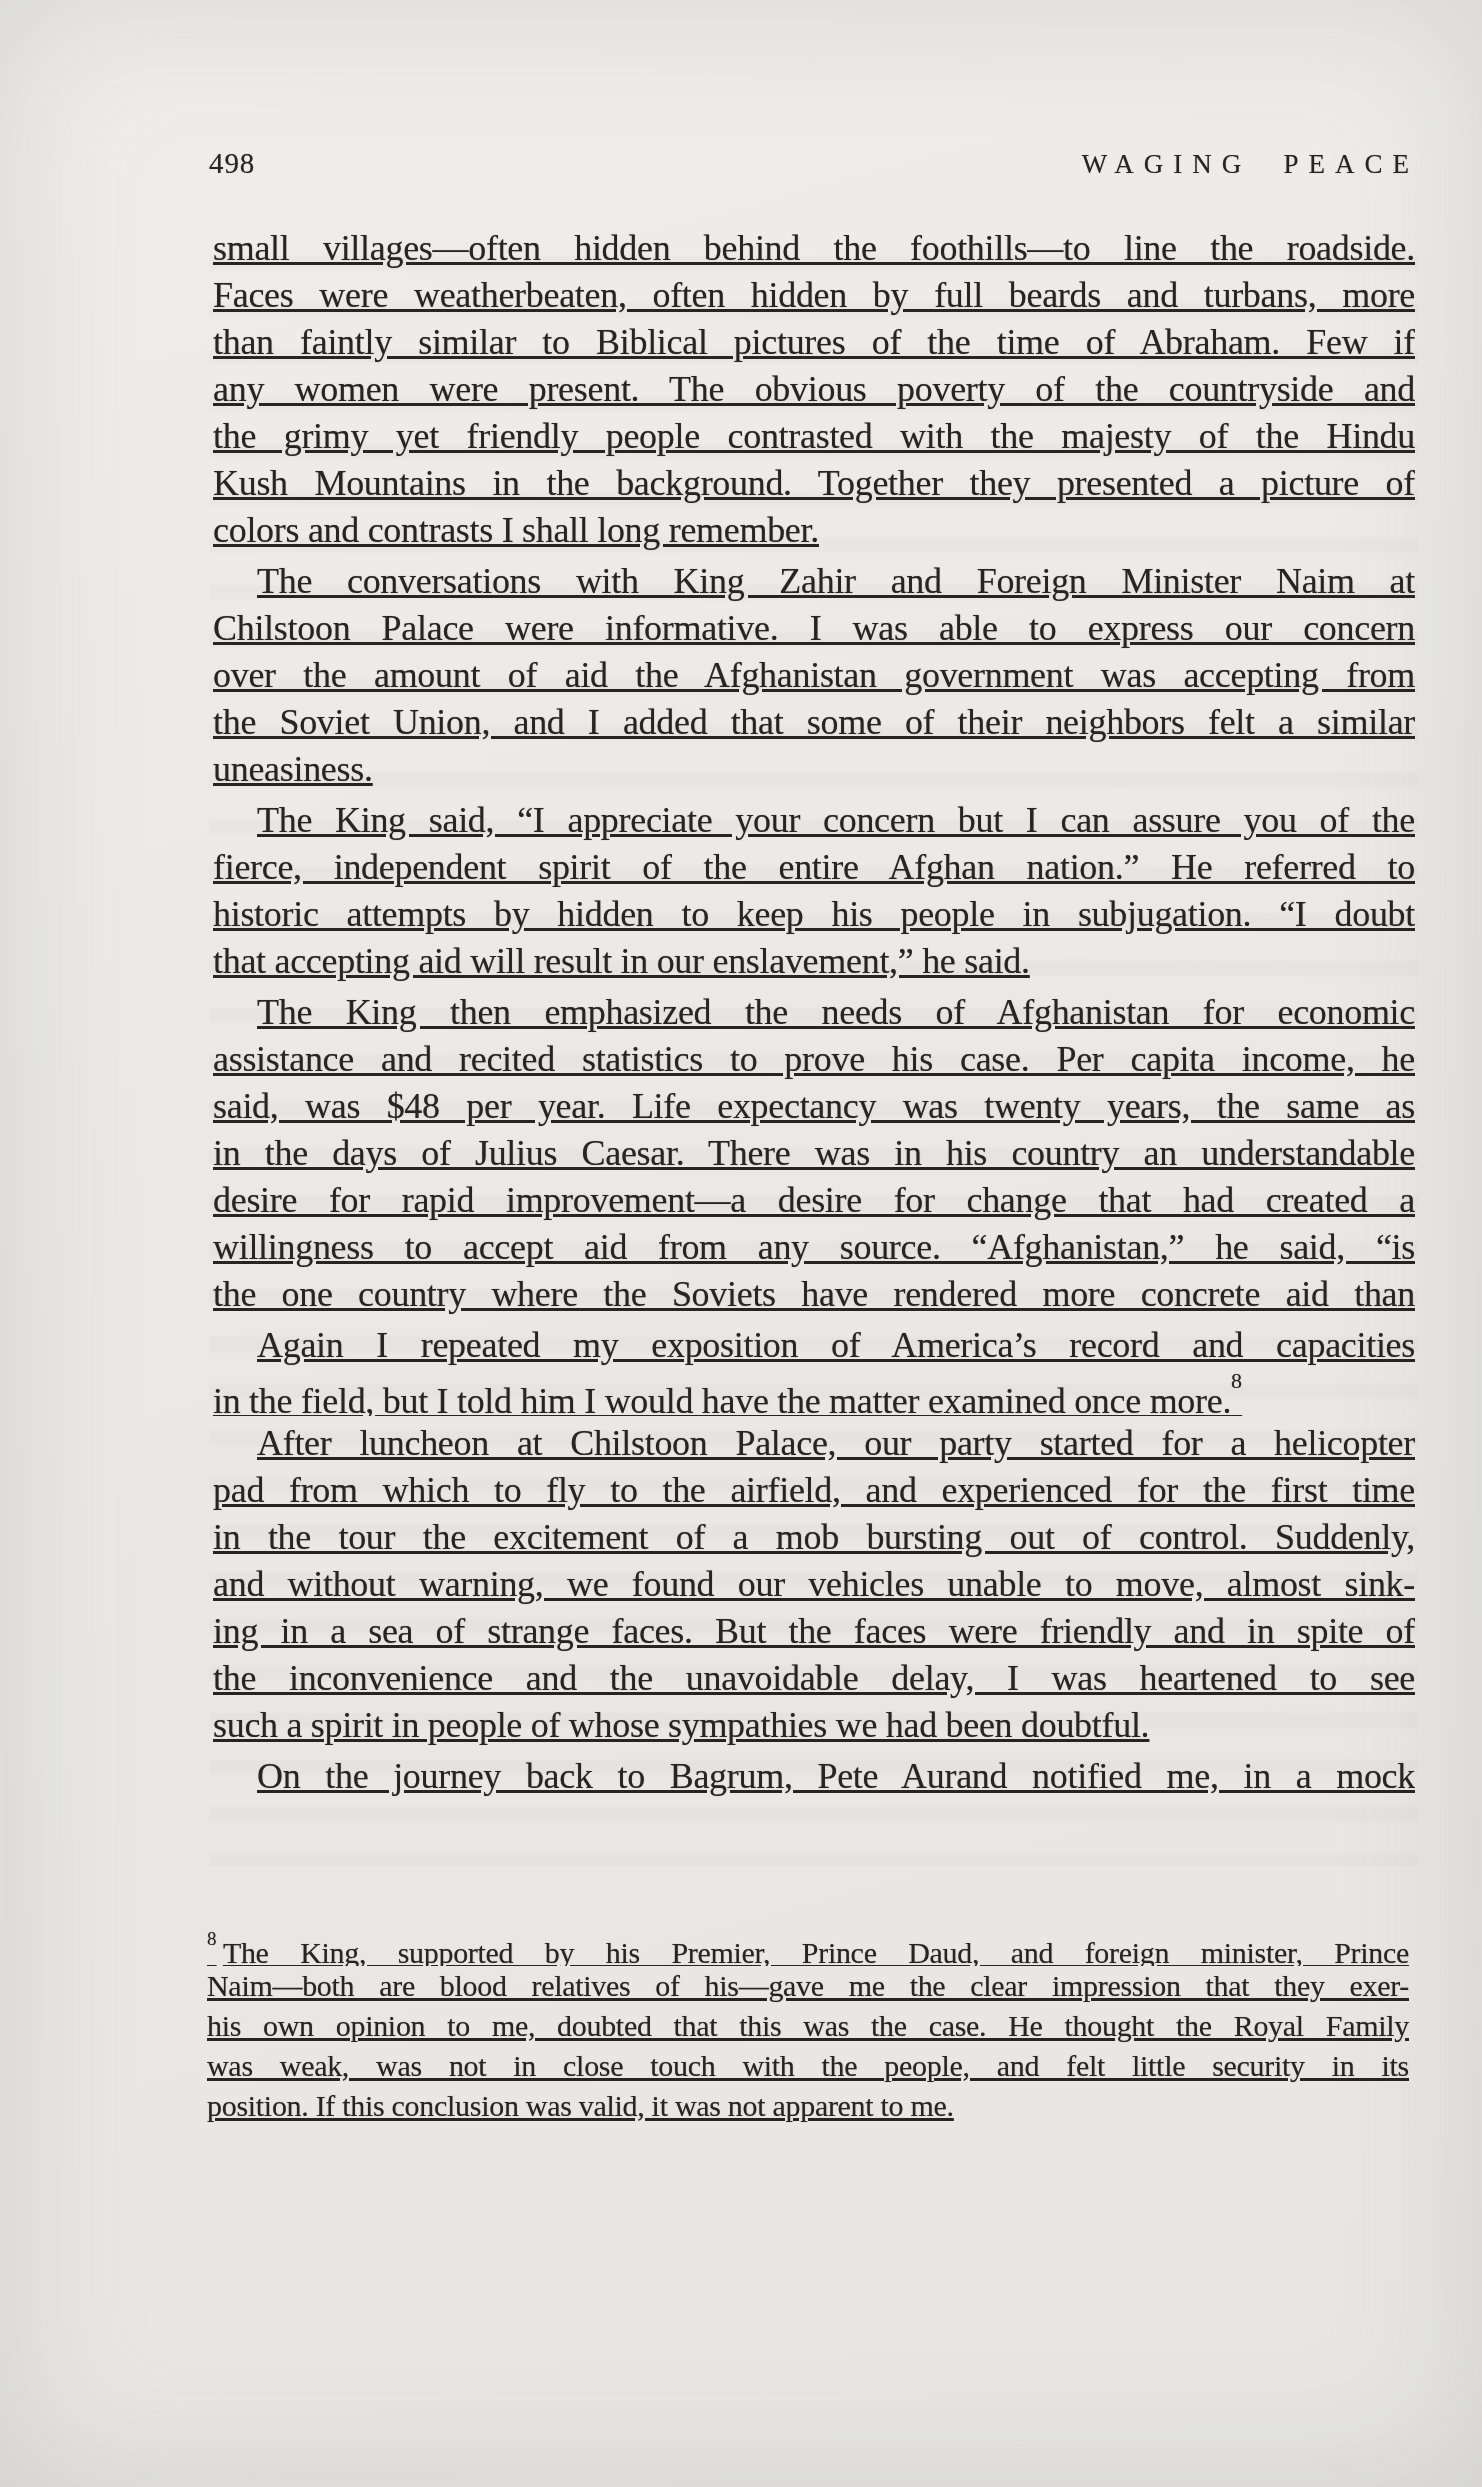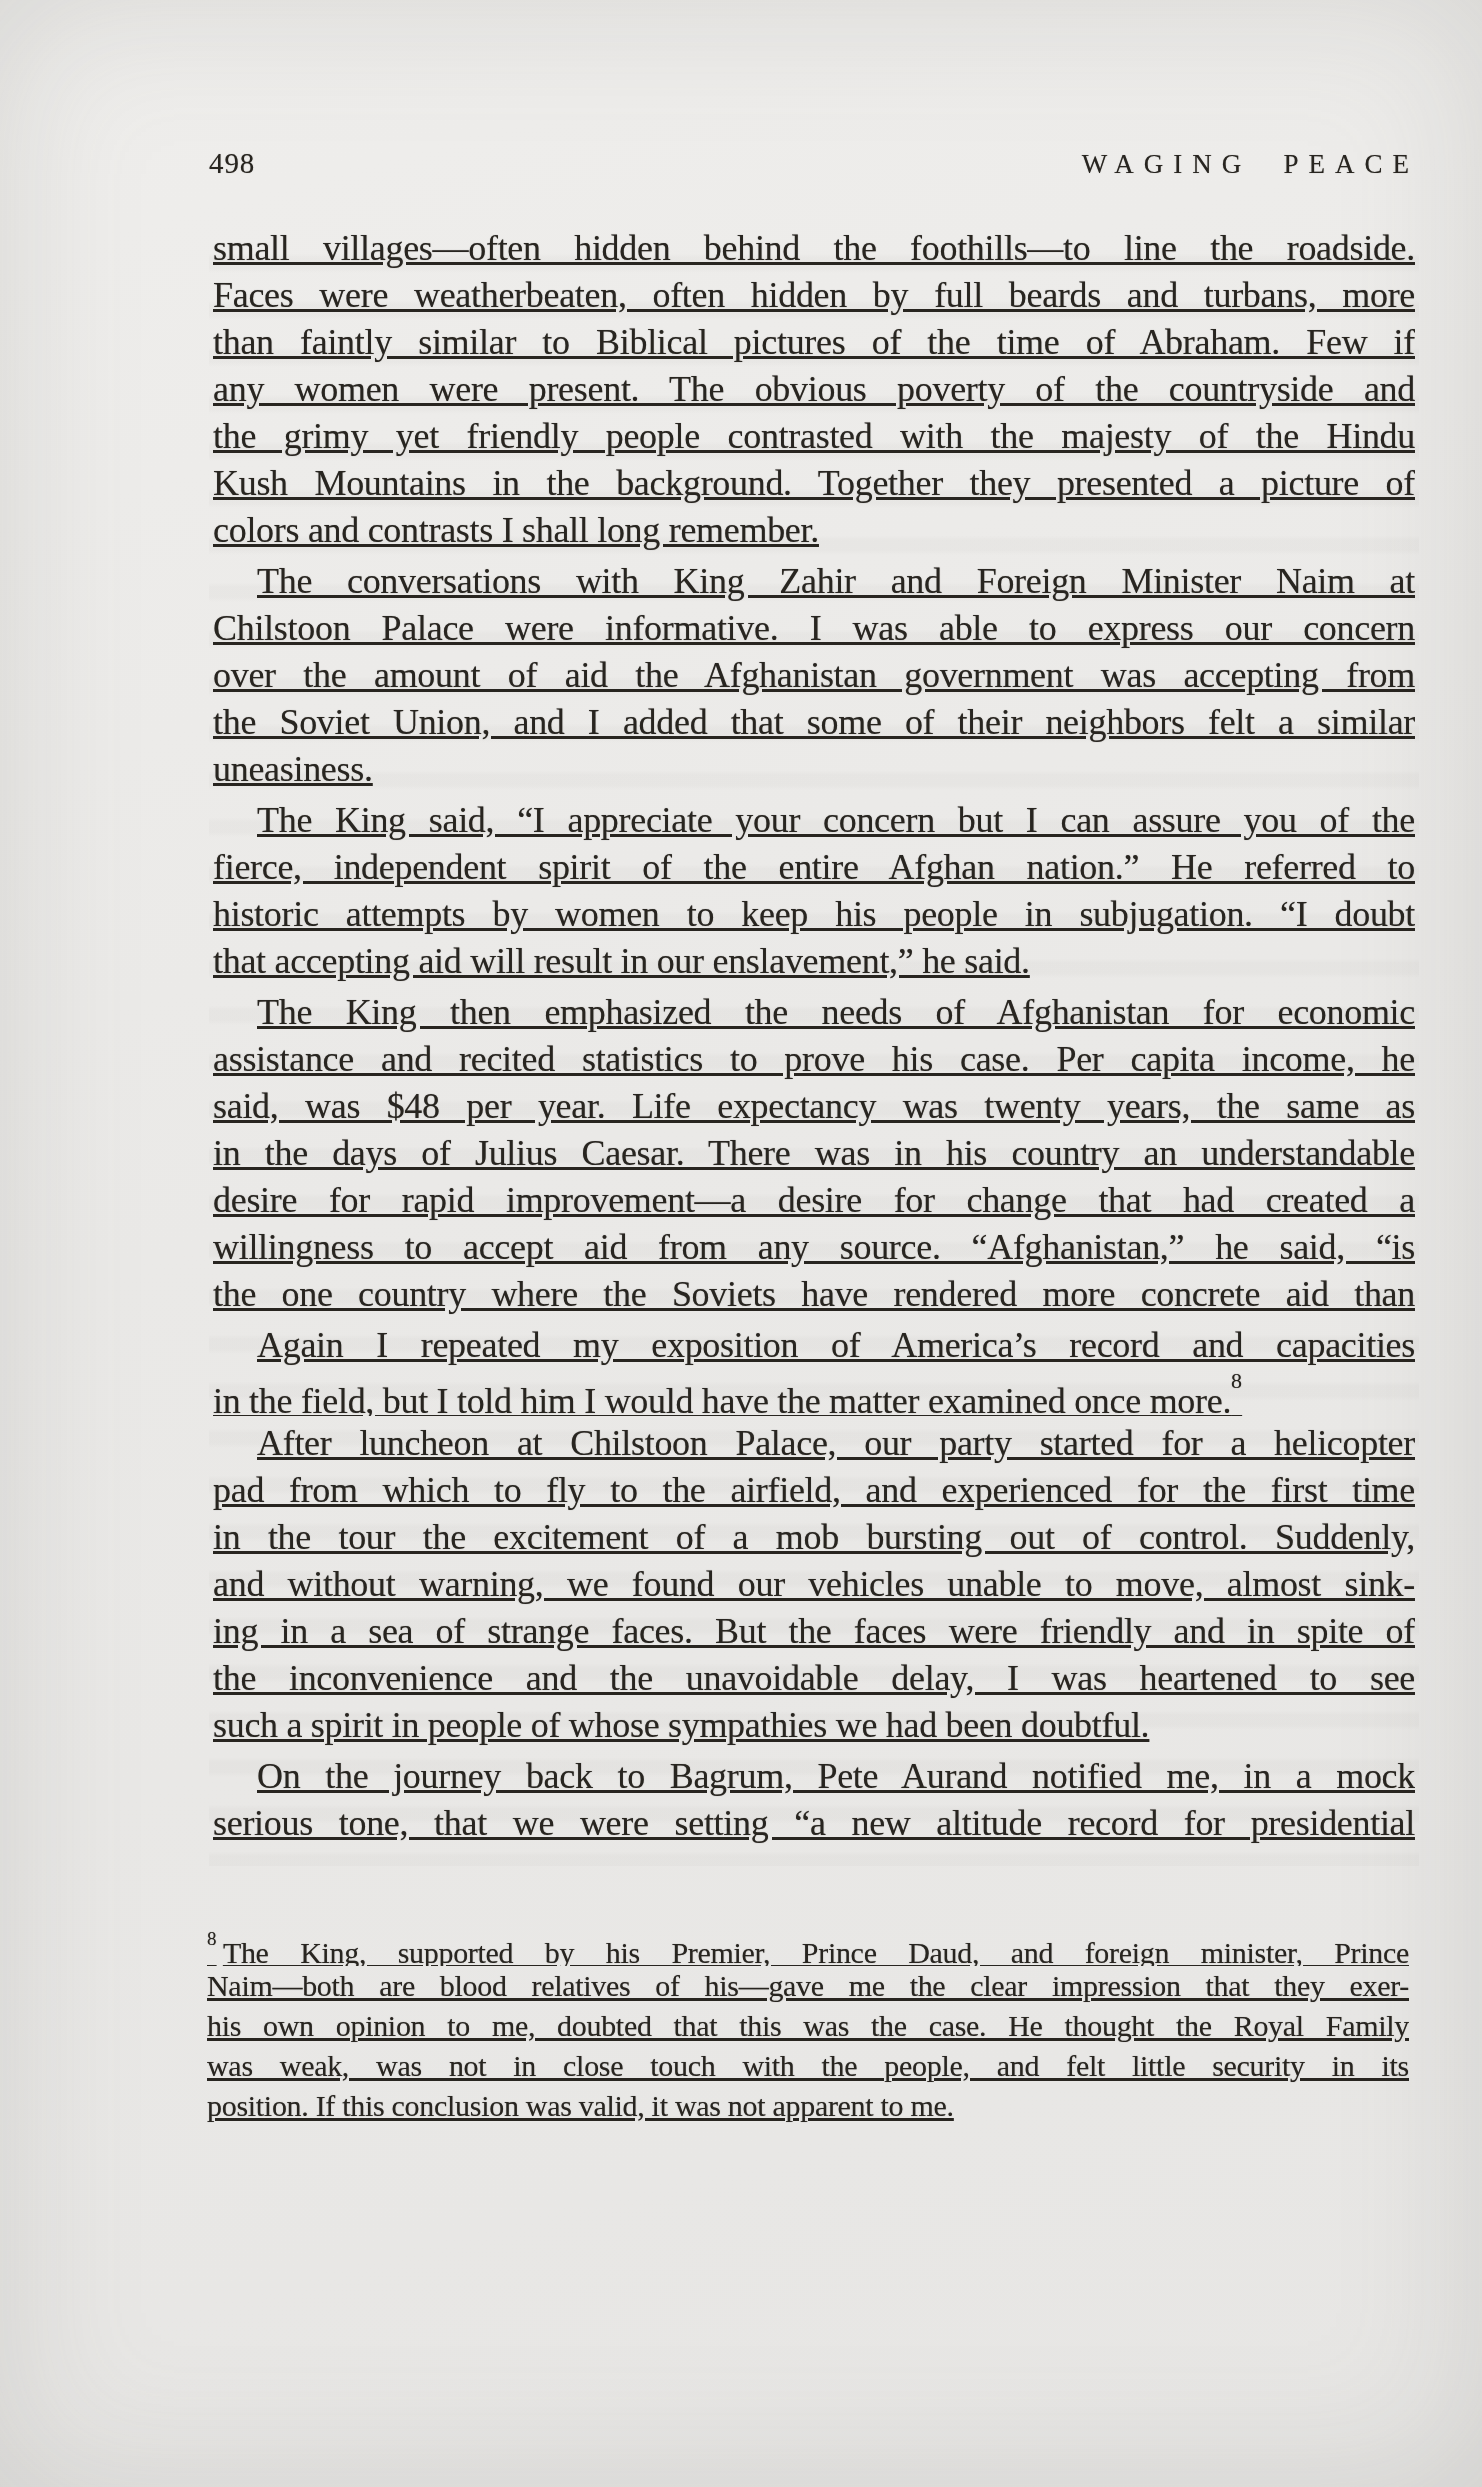--- a/index.html
+++ b/index.html
@@ -111,21 +111,21 @@
       <div class="para">
         <div class="bline indent">The conversations with King Zahir and Foreign Minister Naim at</div>
         <div class="bline">Chilstoon Palace were informative. I was able to express our concern</div>
         <div class="bline">over the amount of aid the Afghanistan government was accepting from</div>
         <div class="bline">the Soviet Union, and I added that some of their neighbors felt a similar</div>
         <div class="bline lastline">uneasiness.</div>
       </div>
       <div class="para">
         <div class="bline indent">The King said, “I appreciate your concern but I can assure you of the</div>
         <div class="bline">fierce, independent spirit of the entire Afghan nation.” He referred to</div>
-        <div class="bline">historic attempts by women to keep his people in subjugation. “I doubt</div>
+        <div class="bline">historic attempts by hidden to keep his people in subjugation. “I doubt</div>
         <div class="bline lastline">that accepting aid will result in our enslavement,” he said.</div>
       </div>
       <div class="para">
         <div class="bline indent">The King then emphasized the needs of Afghanistan for economic</div>
         <div class="bline">assistance and recited statistics to prove his case. Per capita income, he</div>
         <div class="bline">said, was $48 per year. Life expectancy was twenty years, the same as</div>
         <div class="bline">in the days of Julius Caesar. There was in his country an understandable</div>
         <div class="bline">desire for rapid improvement—a desire for change that had created a</div>
         <div class="bline">willingness to accept aid from any source. “Afghanistan,” he said, “is</div>
         <div class="bline">the one country where the Soviets have rendered more concrete aid than</div>
@@ -138,21 +138,20 @@
         <div class="bline indent">After luncheon at Chilstoon Palace, our party started for a helicopter</div>
         <div class="bline">pad from which to fly to the airfield, and experienced for the first time</div>
         <div class="bline">in the tour the excitement of a mob bursting out of control. Suddenly,</div>
         <div class="bline">and without warning, we found our vehicles unable to move, almost sink-</div>
         <div class="bline">ing in a sea of strange faces. But the faces were friendly and in spite of</div>
         <div class="bline">the inconvenience and the unavoidable delay, I was heartened to see</div>
         <div class="bline lastline">such a spirit in people of whose sympathies we had been doubtful.</div>
       </div>
       <div class="para">
         <div class="bline indent">On the journey back to Bagrum, Pete Aurand notified me, in a mock</div>
-        <div class="bline">serious tone, that we were setting “a new altitude record for presidential</div>
       </div>
     </div>
 
   <div class="footnote" id="footnote">
       <div class="para">
         <div class="fline"><sup class="ref">8</sup>The King, supported by his Premier, Prince Daud, and foreign minister, Prince</div>
         <div class="fline">Naim—both are blood relatives of his—gave me the clear impression that they exer-</div>
         <div class="fline">his own opinion to me, doubted that this was the case. He thought the Royal Family</div>
         <div class="fline">was weak, was not in close touch with the people, and felt little security in its</div>
         <div class="fline lastline">position. If this conclusion was valid, it was not apparent to me.</div>

